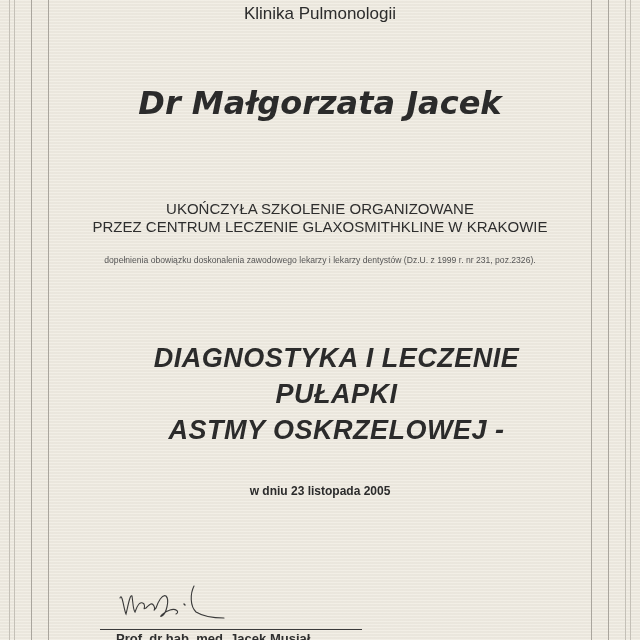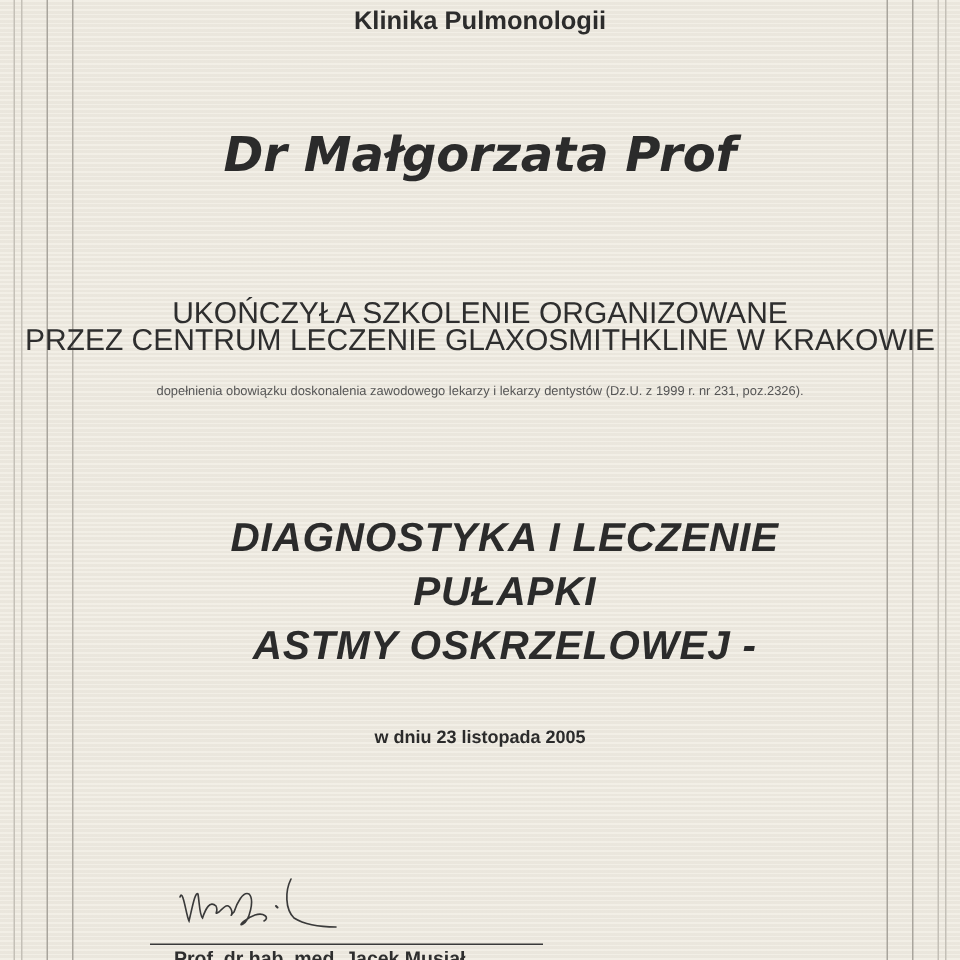--- a/index.html
+++ b/index.html
@@ -26,35 +26,35 @@
     .vline.thin { background: #c4c0b7; }
     .block {
       position: absolute;
       left: 0;
       right: 0;
       text-align: center;
     }
     .clinic {
       top: 4px;
       font-size: 17px;
-      font-weight: bold;
+      font-weight: normal;
       color: #2c2c2c;
     }
     .recipient {
       top: 84px;
       font-family: "DejaVu Sans", sans-serif;
       font-size: 32px;
       font-weight: bold;
       font-style: italic;
       color: #2b2b2b;
       letter-spacing: 0px;
     }
     .completed {
       top: 200px;
-      font-size: 20px;
+      font-size: 15px;
       line-height: 18px;
       color: #2e2e2e;
     }
     .credits {
       top: 255px;
       font-size: 8.6px;
       line-height: 11px;
       color: #555;
       left: 50px;
       right: 50px;
@@ -108,21 +108,21 @@
   <div class="vline thin" style="left:14px"></div>
   <div class="vline" style="left:31px"></div>
   <div class="vline" style="left:48px"></div>
   <div class="vline" style="left:591px"></div>
   <div class="vline" style="left:608px"></div>
   <div class="vline thin" style="left:625px"></div>
   <div class="vline thin" style="left:630px"></div>
 
   <div class="block clinic">Klinika Pulmonologii</div>
 
-  <div class="block recipient">Dr Małgorzata Prof</div>
+  <div class="block recipient">Dr Małgorzata Jacek</div>
 
   <div class="block completed">
     <div>UKOŃCZYŁA SZKOLENIE ORGANIZOWANE</div>
     <div>PRZEZ CENTRUM LECZENIE GLAXOSMITHKLINE W KRAKOWIE</div>
   </div>
 
   <div class="block credits">
     <div>dopełnienia obowiązku doskonalenia zawodowego lekarzy i lekarzy dentystów (Dz.U. z 1999 r. nr 231, poz.2326).</div>
   </div>
 

